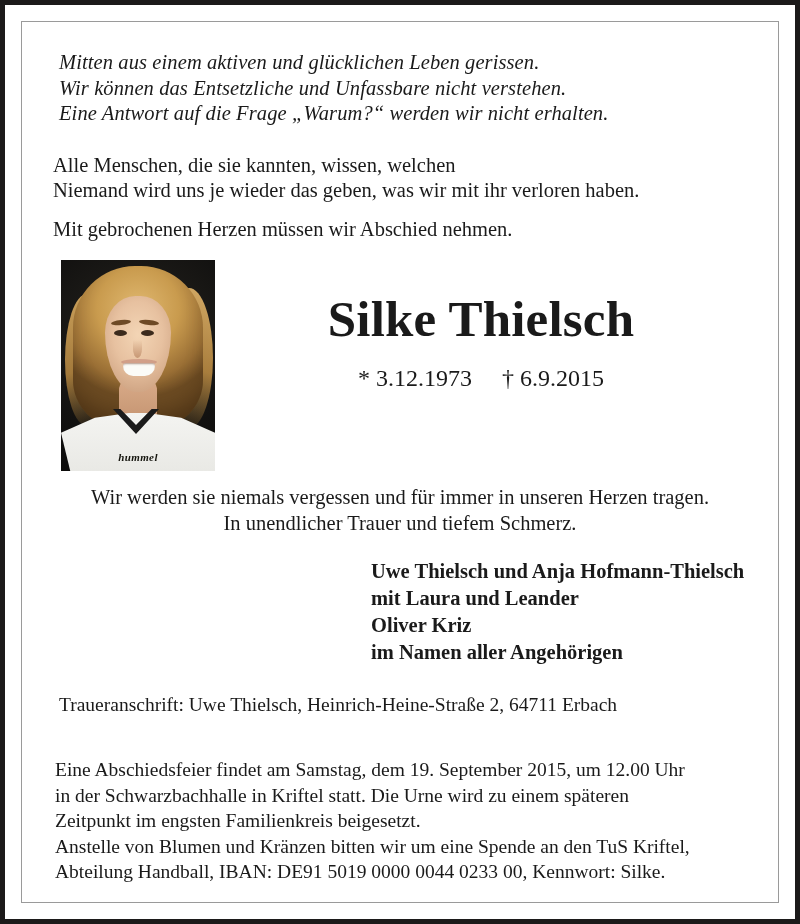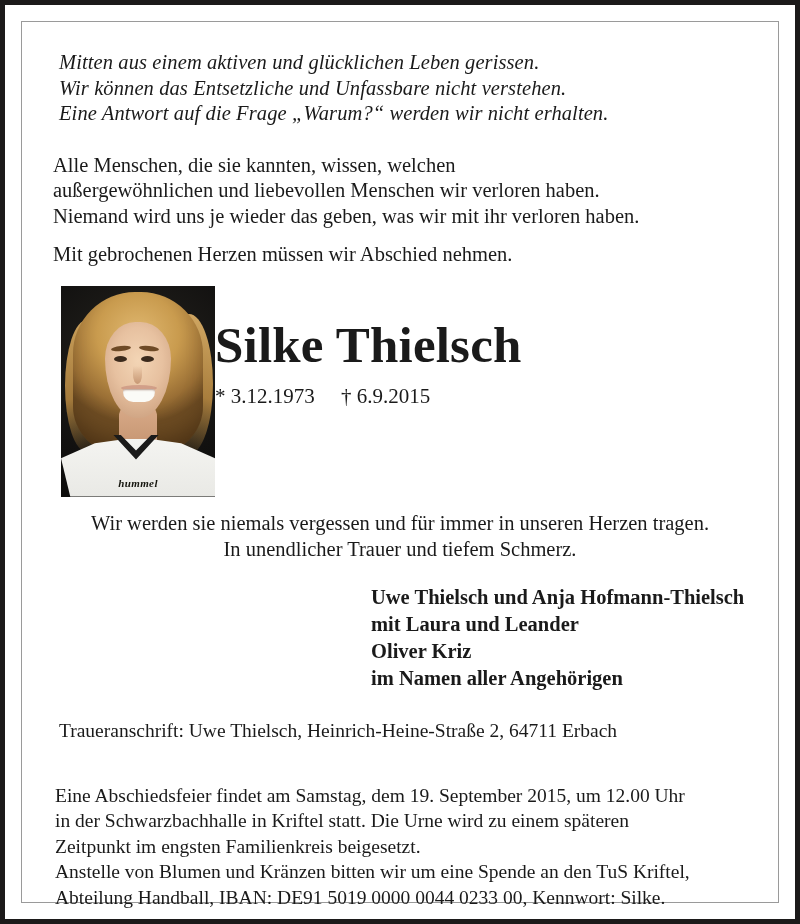--- a/index.html
+++ b/index.html
@@ -200,30 +200,31 @@
     letter-spacing: .4px;
     color: #16160f;
   }
 
   
   .name-block {
     position: absolute;
     left: 162px;
     right: 0;
     top: 30px;
+    text-align: center;
   }
   .deceased-name {
     font-size: 51px;
     font-weight: bold;
     line-height: 58px;
     letter-spacing: 0.2px;
   }
   .dates {
-    margin-top: 10px;
-    font-size: 21px;
+    margin-top: 18px;
+    font-size: 24px;
     line-height: 24px;
     white-space: pre;
   }
 
   
   .remember {
     text-align: center;
     font-size: 20.5px;
     line-height: 26px;
     margin-top: 8px;
@@ -263,21 +264,20 @@
     <div class="content">
 
       <div class="verse">
         <div>Mitten aus einem aktiven und glücklichen Leben gerissen.</div>
         <div>Wir können das Entsetzliche und Unfassbare nicht verstehen.</div>
         <div>Eine Antwort auf die Frage „Warum?“ werden wir nicht erhalten.</div>
       </div>
 
       <div class="tribute">
         <div>Alle Menschen, die sie kannten, wissen, welchen</div>
-        <div>außergewöhnlichen und liebevollen Menschen wir verloren haben.</div>
         <div>Niemand wird uns je wieder das geben, was wir mit ihr verloren haben.</div>
         <div class="gap"></div>
         <div>Mit gebrochenen Herzen müssen wir Abschied nehmen.</div>
       </div>
 
       <div class="portrait-row">
 
         <div class="photo">
           <div class="backdrop"></div>
           <div class="wisp-l"></div>

